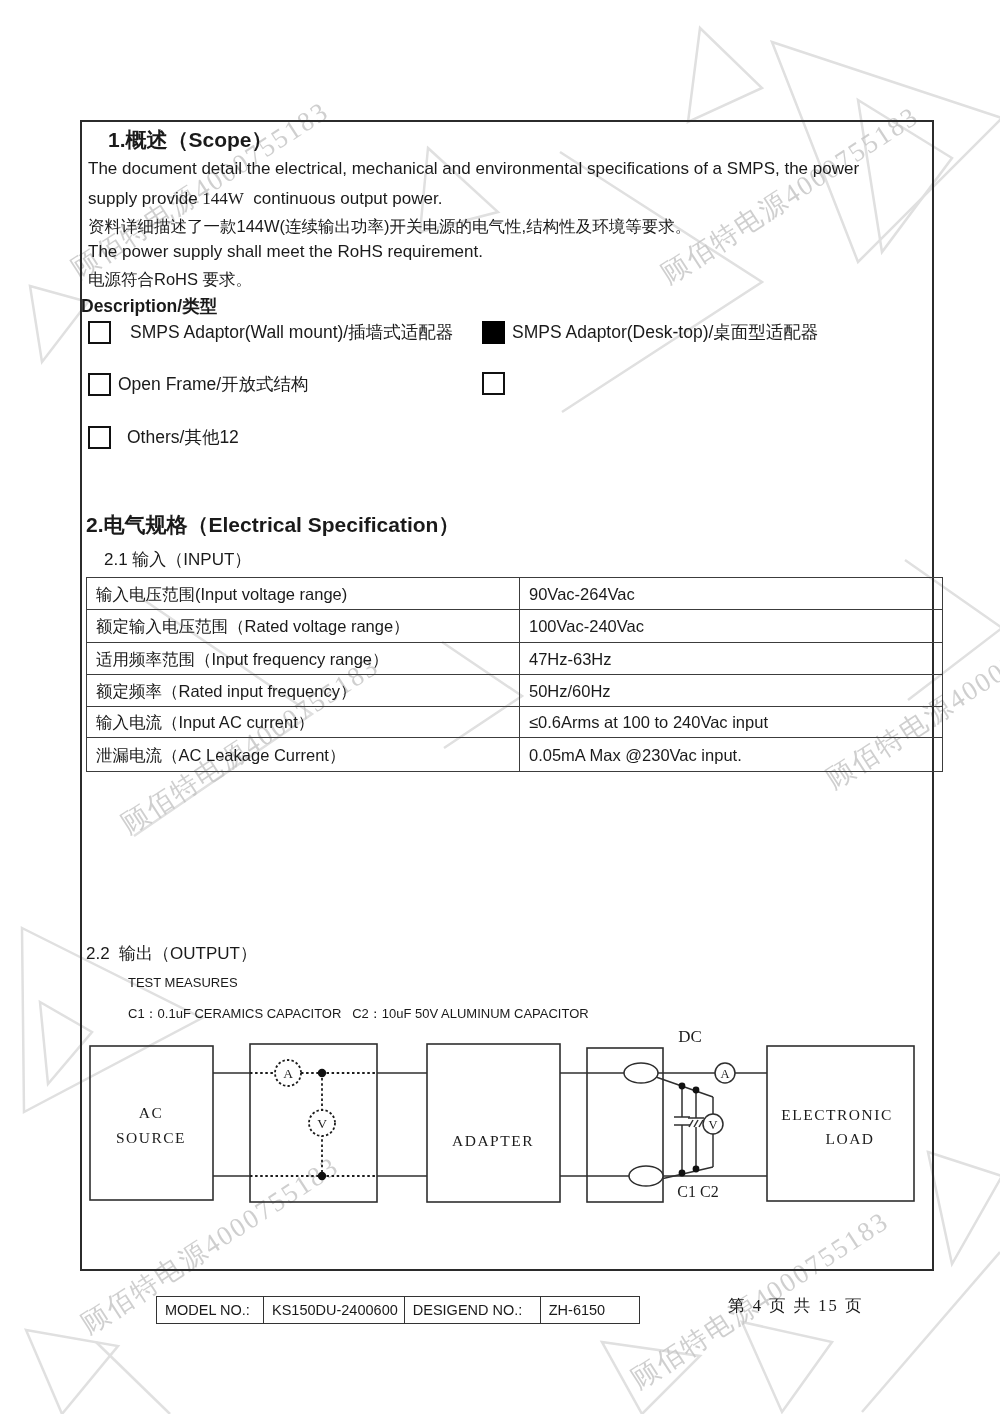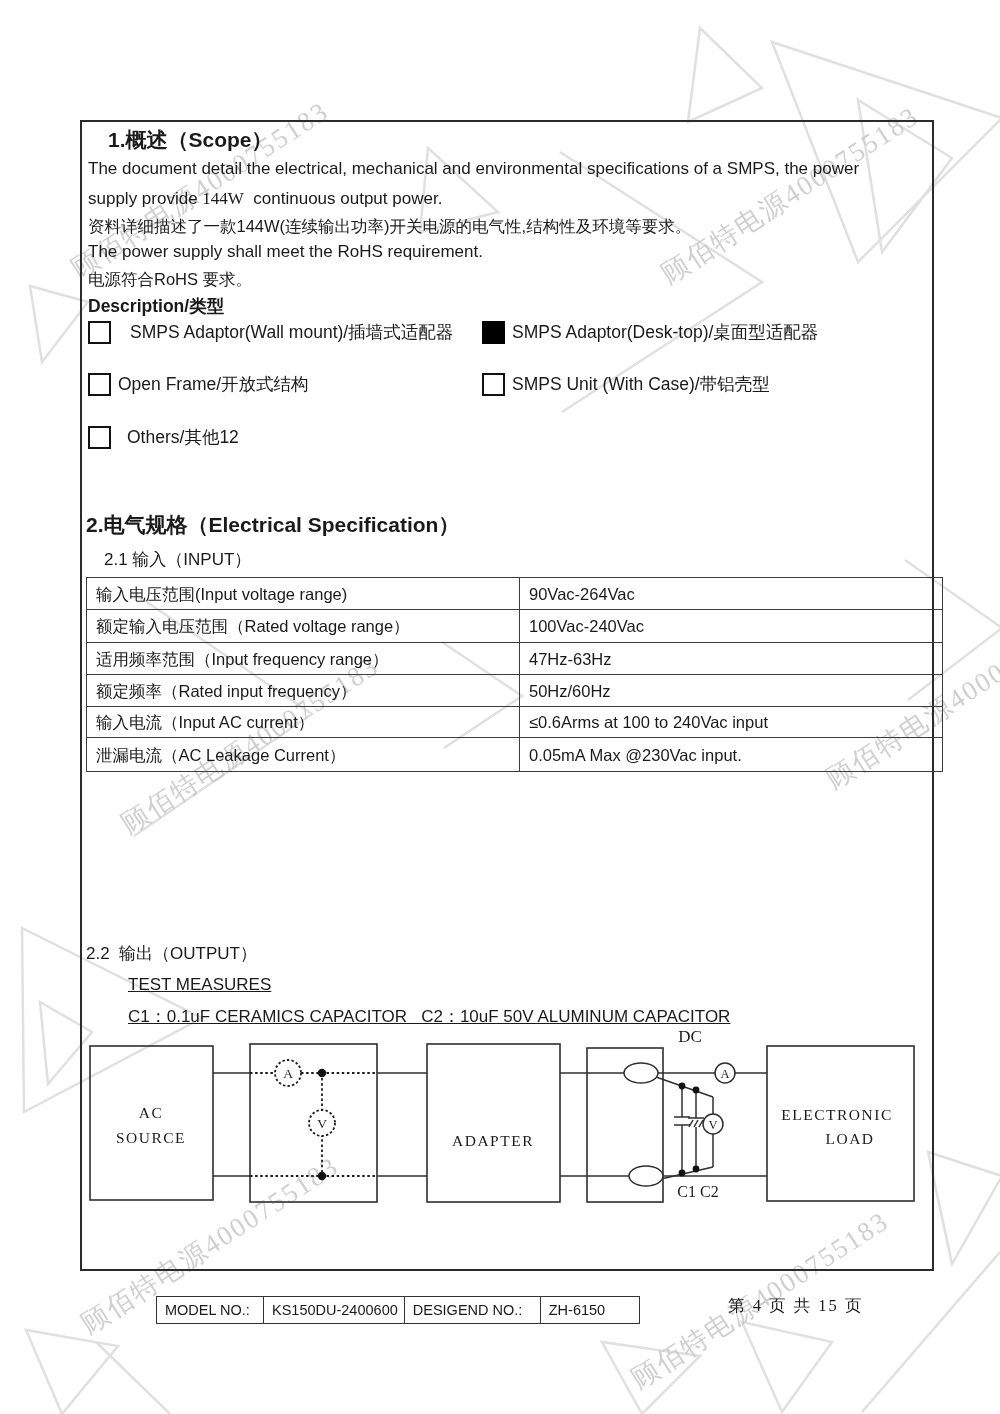--- a/index.html
+++ b/index.html
@@ -23,21 +23,21 @@
   .opt{display:flex;align-items:center;font-size:17.5px;}
   .cb{width:19px;height:19px;border:2.2px solid #111;margin-right:7px;flex:none;background:transparent;}
   .cb.checked{background:#000;border-color:#000;}
   .cb.wide-gap{margin-right:16px;}
   .sec-title{font-size:17px;white-space:pre;}
   table.spec{border-collapse:collapse;width:836px;table-layout:fixed;}
   table.spec td{border:1.5px solid #3c3c3c;font-size:16.5px;padding:0 0 0 9px;vertical-align:middle;
                 line-height:26px;}
   td.pcol{width:423px;}
   td.vcol{width:413px;white-space:pre-line;}
-  .small-cap{font-size:17px;white-space:pre;text-decoration:underline;}
+  .small-cap{font-size:13px;white-space:pre;}
   table.foot{border-collapse:collapse;}
   table.foot td{border:1.5px solid #333;font-size:14.5px;height:26px;padding:0 6px 0 8px;
                 vertical-align:middle;white-space:nowrap;}
   .pageinfo{font-family:"Liberation Serif","DejaVu Serif",serif;font-size:16.5px;letter-spacing:2px;}
   svg text{font-family:"Liberation Serif","DejaVu Serif",serif;fill:#1c1c1c;}
 </style>
 </head>
 <body>
 
 <div class="page">
@@ -72,37 +72,36 @@
   <div class="wm" style="left:760px;top:1300px;">顾佰特电源4000755183</div>
 
   <div class="content-box"></div>
 
   <div class="abs h1" style="left:88px;top:126px;">1.概述（Scope）</div>
   <div class="abs body-line" style="left:88px;top:159px;">The document detail the electrical, mechanical and environmental specifications of a SMPS, the power</div>
   <div class="abs body-line" style="left:88px;top:189px;"><span>supply provide </span><span class="serif-inline">144W</span><span>  continuous output power.</span></div>
   <div class="abs zh-line" style="left:88px;top:216px;">资料详细描述了一款144W(连续输出功率)开关电源的电气性,结构性及环境等要求。</div>
   <div class="abs body-line" style="left:88px;top:242px;">The power supply shall meet the RoHS requirement.</div>
   <div class="abs zh-line" style="left:88px;top:269px;">电源符合RoHS 要求。</div>
-  <div class="abs desc" style="left:88px;top:294px;">Description/类型</div>
+  <div class="abs desc" style="left:81px;top:294px;">Description/类型</div>
 
   <div class="abs opt" style="left:88px;top:320px;gap:12px;">
     <span class="cb"></span>
     <span>SMPS Adaptor(Wall mount)/插墙式适配器</span>
   </div>
   <div class="abs opt" style="left:482px;top:320px;">
     <span class="cb checked"></span>
     <span>SMPS Adaptor(Desk-top)/桌面型适配器</span>
   </div>
   <div class="abs opt" style="left:88px;top:372px;">
     <span class="cb"></span>
     <span>Open Frame/开放式结构</span>
   </div>
   <div class="abs opt" style="left:482px;top:372px;">
     <span class="cb"></span>
-    <span>SMPS Unit (With Case)/带铝壳型</span>
   </div>
   <div class="abs opt" style="left:88px;top:425px;">
     <span class="cb wide-gap"></span>
     <span>Others/其他12</span>
   </div>
 
   <div class="abs h2" style="left:86px;top:511px;">2.电气规格（Electrical Specification）</div>
   <div class="abs sec-title" style="left:104px;top:548px;">2.1 输入（INPUT）</div>
 
   <table class="spec abs" style="left:86px;top:577px;">

